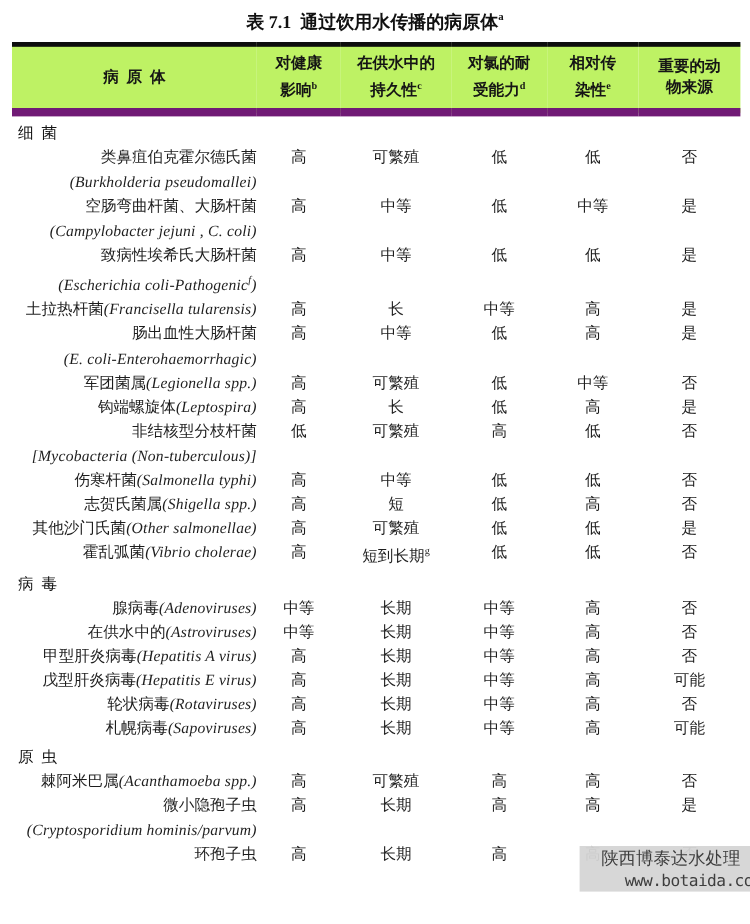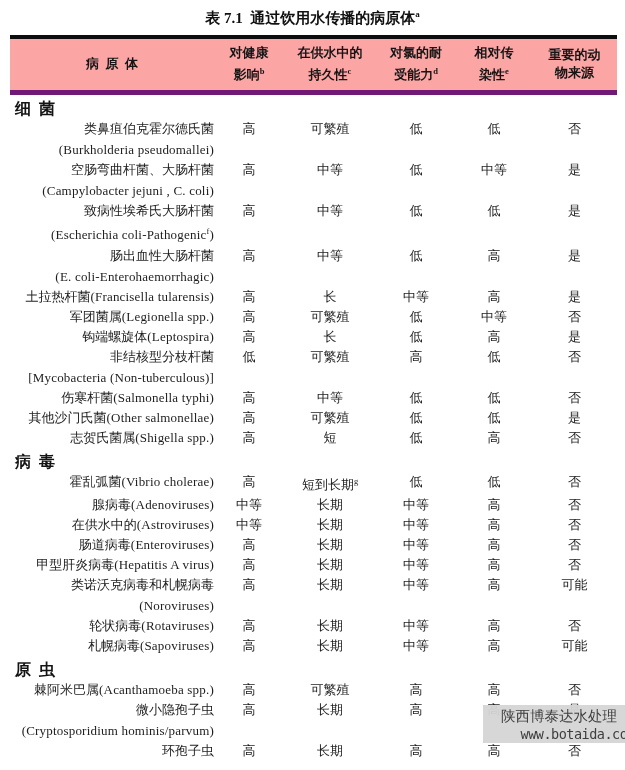--- a/index.html
+++ b/index.html
@@ -13,38 +13,38 @@
     padding-top:9px;white-space:pre;color:#111;
   }
   .title sup{font-size:9px;}
   table.pathogens{
     border-collapse:collapse;table-layout:fixed;
     width:607px;margin:7px 0 0 10px;
     border-top:4px solid #0d0d0d;
   }
   col.c0{width:204px;}col.c1{width:70px;}col.c2{width:92px;}
   col.c3{width:80px;}col.c4{width:76px;}col.c5{width:85px;}
-  thead tr{border-bottom:5px solid #701a75;background:#fca5a5;}
+  thead tr{border-bottom:7px solid #701a75;background:#bef264;}
   thead th{
     font-weight:bold;font-size:13px;line-height:18px;
     padding:5px 0 6px;text-align:center;vertical-align:middle;
     white-space:pre;color:#151515;
   }
   thead th sup{font-size:8.5px;}
   tbody td{
     font-size:13px;line-height:19px;vertical-align:top;
     text-align:center;padding:0 0 1px;color:#1d1d1d;
   }
   tbody td.name{text-align:right;padding-left:5px;}
   tbody td sup{font-size:8.5px;}
-  .latin{letter-spacing:0.2px;}
+  .latin{font-style:italic;letter-spacing:0.2px;}
   .latin.blk{display:block;margin-top:2px;}
   td.section-cell{
-    font-weight:bold;white-space:pre;text-align:left;
-    padding:4px 0 1px 5px;color:#141414;font-size:16px;
+    font-weight:normal;white-space:pre;text-align:left;
+    padding:4px 0 1px 5px;color:#141414;font-size:13px;
   }
   .watermark{
     position:absolute;left:483px;top:705px;width:152px;height:38px;
     background:rgba(213,213,213,0.95);color:#3e3e3e;
     text-align:center;z-index:5;
   }
   .wm1{font-family:"Liberation Sans","DejaVu Sans",sans-serif;font-size:14.5px;line-height:19px;margin-top:2px;}
   .wm2{font-family:"DejaVu Sans Mono","Liberation Mono",monospace;font-size:13.5px;line-height:16px;letter-spacing:-0.5px;text-align:right;}
 </style>
 </head>
@@ -95,47 +95,47 @@
         </tr>
         <tr>
           <td class="name"><span>致病性埃希氏大肠杆菌</span><span class="latin blk">(Escherichia coli-Pathogenic<sup>f</sup>)</span></td>
           <td>高</td>
           <td>中等</td>
           <td>低</td>
           <td>低</td>
           <td>是</td>
         </tr>
         <tr>
+          <td class="name"><span>土拉热杆菌</span><span class="latin">(Francisella tularensis)</span></td>
+          <td>高</td>
+          <td>长</td>
+          <td>中等</td>
+          <td>高</td>
+          <td>是</td>
+        </tr>
+        <tr>
           <td class="name"><span>肠出血性大肠杆菌</span><span class="latin blk">(E. coli-Enterohaemorrhagic)</span></td>
           <td>高</td>
           <td>中等</td>
           <td>低</td>
           <td>高</td>
           <td>是</td>
         </tr>
         <tr>
-          <td class="name"><span>土拉热杆菌</span><span class="latin">(Francisella tularensis)</span></td>
+          <td class="name"><span>军团菌属</span><span class="latin">(Legionella spp.)</span></td>
+          <td>高</td>
+          <td>可繁殖</td>
+          <td>低</td>
+          <td>中等</td>
+          <td>否</td>
+        </tr>
+        <tr>
+          <td class="name"><span>钩端螺旋体</span><span class="latin">(Leptospira)</span></td>
           <td>高</td>
           <td>长</td>
-          <td>中等</td>
-          <td>高</td>
-          <td>是</td>
-        </tr>
-        <tr>
-          <td class="name"><span>军团菌属</span><span class="latin">(Legionella spp.)</span></td>
-          <td>高</td>
-          <td>可繁殖</td>
-          <td>低</td>
-          <td>中等</td>
-          <td>否</td>
-        </tr>
-        <tr>
-          <td class="name"><span>钩端螺旋体</span><span class="latin">(Leptospira)</span></td>
-          <td>高</td>
-          <td>长</td>
           <td>低</td>
           <td>高</td>
           <td>是</td>
         </tr>
         <tr>
           <td class="name"><span>非结核型分枝杆菌</span><span class="latin blk">[Mycobacteria (Non-tuberculous)]</span></td>
           <td>低</td>
           <td>可繁殖</td>
           <td>高</td>
           <td>低</td>
@@ -143,80 +143,72 @@
         </tr>
         <tr>
           <td class="name"><span>伤寒杆菌</span><span class="latin">(Salmonella typhi)</span></td>
           <td>高</td>
           <td>中等</td>
           <td>低</td>
           <td>低</td>
           <td>否</td>
         </tr>
         <tr>
+          <td class="name"><span>志贺氏菌属</span><span class="latin">(Shigella spp.)</span></td>
+          <td>高</td>
+          <td>短</td>
+          <td>低</td>
+          <td>高</td>
+          <td>否</td>
+        </tr>
+        <tr>
           <td class="name"><span>其他沙门氏菌</span><span class="latin">(Other salmonellae)</span></td>
           <td>高</td>
           <td>可繁殖</td>
           <td>低</td>
           <td>低</td>
           <td>是</td>
         </tr>
         <tr>
-          <td class="name"><span>志贺氏菌属</span><span class="latin">(Shigella spp.)</span></td>
-          <td>高</td>
-          <td>短</td>
-          <td>低</td>
-          <td>高</td>
+          <td class="name"><span>霍乱弧菌</span><span class="latin">(Vibrio cholerae)</span></td>
+          <td>高</td>
+          <td>短到长期<sup>g</sup></td>
+          <td>低</td>
+          <td>低</td>
           <td>否</td>
         </tr>
         <tr>
           <td class="section-cell" colspan="6">病  毒</td>
         </tr>
         <tr>
-          <td class="name"><span>霍乱弧菌</span><span class="latin">(Vibrio cholerae)</span></td>
-          <td>高</td>
-          <td>短到长期<sup>g</sup></td>
-          <td>低</td>
-          <td>低</td>
-          <td>否</td>
-        </tr>
-        <tr>
           <td class="name"><span>腺病毒</span><span class="latin">(Adenoviruses)</span></td>
           <td>中等</td>
           <td>长期</td>
           <td>中等</td>
           <td>高</td>
           <td>否</td>
         </tr>
         <tr>
           <td class="name"><span>在供水中的</span><span class="latin">(Astroviruses)</span></td>
           <td>中等</td>
           <td>长期</td>
           <td>中等</td>
           <td>高</td>
           <td>否</td>
         </tr>
         <tr>
-          <td class="name"><span>肠道病毒</span><span class="latin">(Enteroviruses)</span></td>
-          <td>高</td>
-          <td>长期</td>
-          <td>中等</td>
-          <td>高</td>
-          <td>否</td>
-        </tr>
-        <tr>
           <td class="name"><span>甲型肝炎病毒</span><span class="latin">(Hepatitis A virus)</span></td>
           <td>高</td>
           <td>长期</td>
           <td>中等</td>
           <td>高</td>
           <td>否</td>
         </tr>
         <tr>
-          <td class="name"><span>类诺沃克病毒和札幌病毒</span><span class="latin blk">(Noroviruses)</span></td>
+          <td class="name"><span>戊型肝炎病毒</span><span class="latin">(Hepatitis E virus)</span></td>
           <td>高</td>
           <td>长期</td>
           <td>中等</td>
           <td>高</td>
           <td>可能</td>
         </tr>
         <tr>
           <td class="name"><span>轮状病毒</span><span class="latin">(Rotaviruses)</span></td>
           <td>高</td>
           <td>长期</td>

